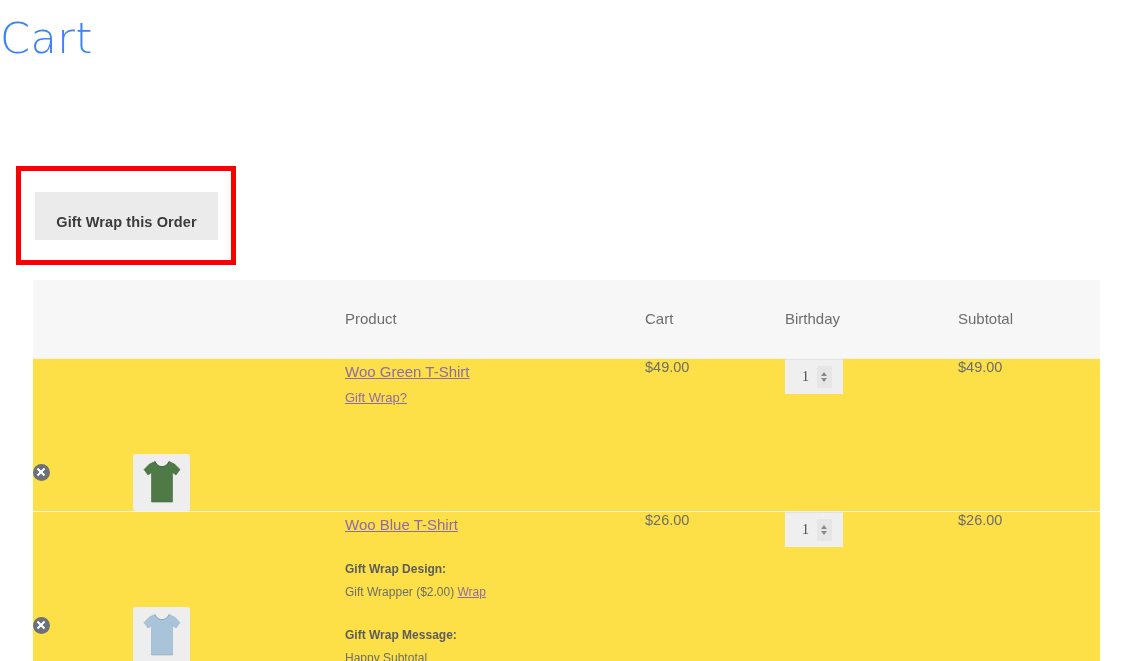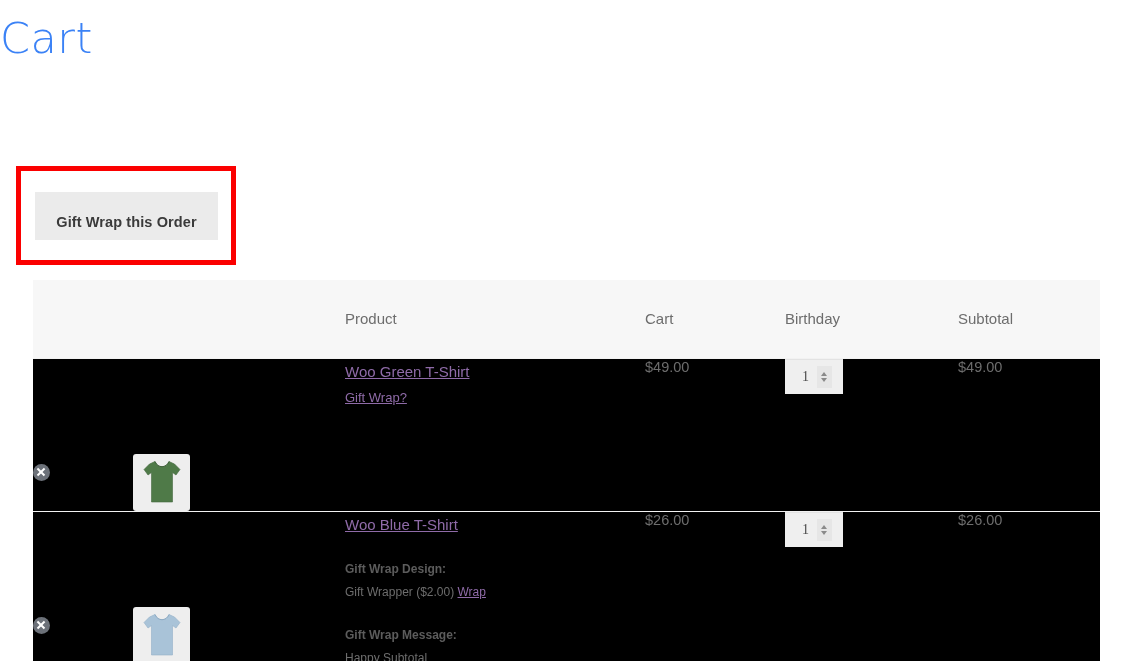--- a/index.html
+++ b/index.html
@@ -79,21 +79,21 @@
     height: 78px;
     font-size: 15px;
     font-weight: normal;
     color: #6d6d6d;
     text-align: left;
     padding: 0 0 0 0;
     vertical-align: middle;
     border: none;
   }
   table.cart tbody td {
-    background: #000000;
+    background: #fde047;
     border-top: 1px solid #f2f2f2;
     vertical-align: top;
     padding: 0;
     font-size: 14.5px;
     color: #6d6d6d;
   }
 
   
   col.c-remove { width: 100px; }
   col.c-thumb  { width: 212px; }

